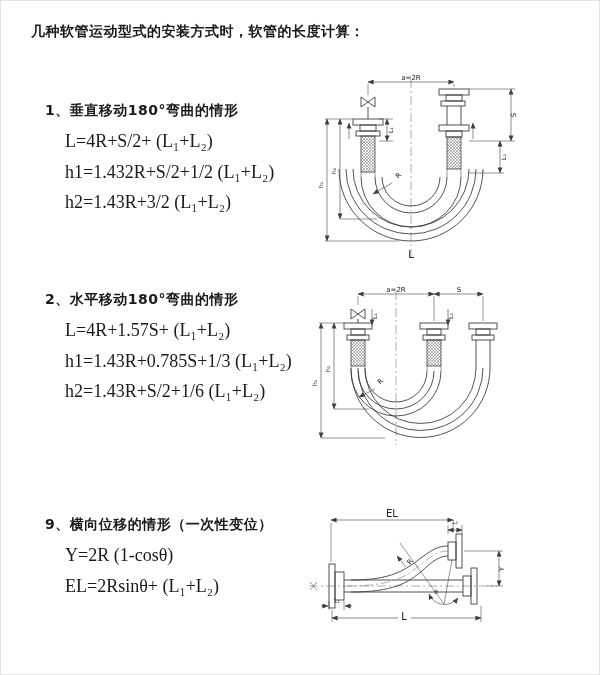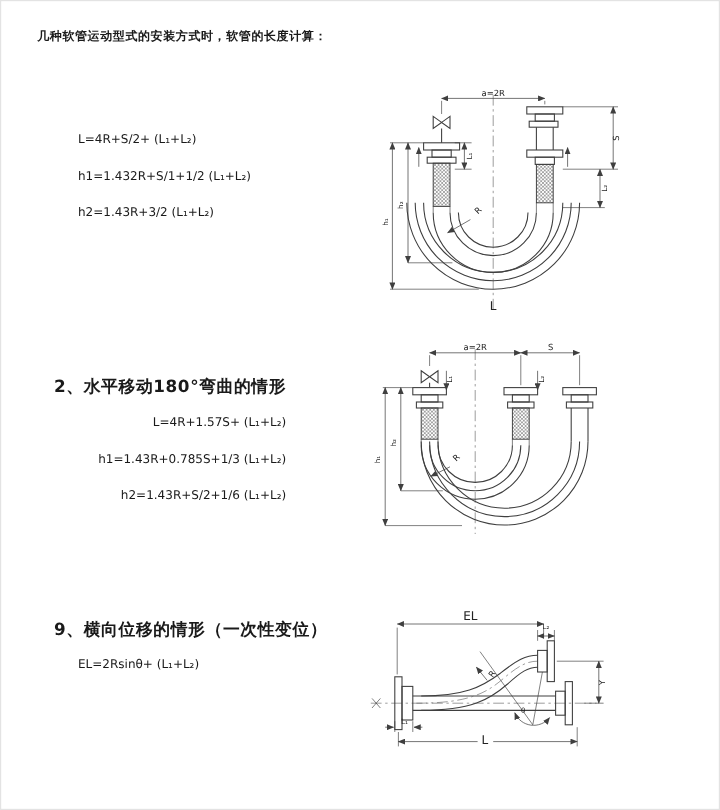--- a/index.html
+++ b/index.html
@@ -1,25 +1,25 @@
 <!DOCTYPE html>
 <html><head>
 <meta charset="utf-8">
 <style>
   html,body{margin:0;padding:0;background:#fff;}
   .page{
     position:relative;width:600px;height:675px;background:#ffffff;
     border:1px solid #e3e3e3;box-sizing:border-box;overflow:hidden;
     font-family:"DejaVu Sans","Liberation Sans",sans-serif;color:#1a1a1a;
   }
-  .title{position:absolute;left:30px;top:22px;font-size:10px;font-weight:bold;letter-spacing:.5px;}
+  .title{position:absolute;left:30px;top:22px;font-size:14px;font-weight:bold;letter-spacing:.5px;}
   .sec{position:absolute;left:44px;}
   .sec-h{font-size:14px;font-weight:bold;letter-spacing:.5px;height:24px;}
-  .fx{margin:0;padding-left:20px;font-size:10px;line-height:30.5px;white-space:pre;}
-  #s1{top:101px;} #s2{top:313px;text-align:right;} #s3{top:515px;}
+  .fx{margin:0;padding-left:20px;font-size:18px;line-height:30.5px;white-space:pre;font-family:Liberation Serif, serif;}
+  #s1{top:101px;} #s2{top:290px;} #s3{top:515px;}
   .diag{position:absolute;}
   
   .ln{stroke:#3f3f3f;stroke-width:0.9;fill:none;}
   .thin{stroke:#3f3f3f;stroke-width:0.55;fill:none;}
   .dim{stroke:#3f3f3f;stroke-width:0.6;fill:none;}
   .cl{stroke:#6a6a6a;stroke-width:0.55;fill:none;stroke-dasharray:9 3 2 3;}
   .braid{stroke:#3f3f3f;stroke-width:0.8;fill:url(#braidp);}
   text{fill:#222;font-family:"DejaVu Sans","Liberation Sans",sans-serif;}
   .lbl{font-size:7px;}
   .lbl-s{font-size:6px;}
@@ -38,34 +38,36 @@
       </marker>
       <pattern id="braidp" width="3" height="3" patternUnits="userSpaceOnUse">
         <path d="M0,0 L3,3 M3,0 L0,3" stroke="#707070" stroke-width="0.5"></path>
       </pattern>
     </defs>
   </svg>
 
   <div class="title">几种软管运动型式的安装方式时，软管的长度计算：</div>
 
   <section class="sec" id="s1">
+    <div class="sec-h">1、垂直移动180°弯曲的情形</div>
     <p class="fx">L=4R+S/2+ (L₁+L₂)</p>
-    <p class="fx">h1=1.432R+S/1+1/2 (L₁+L₂)</p>
+    <p class="fx">h1=1.432R+S/2+1/2 (L₁+L₂)</p>
     <p class="fx">h2=1.43R+3/2 (L₁+L₂)</p>
   </section>
 
   <section class="sec" id="s2">
     <div class="sec-h">2、水平移动180°弯曲的情形</div>
     <p class="fx">L=4R+1.57S+ (L₁+L₂)</p>
     <p class="fx">h1=1.43R+0.785S+1/3 (L₁+L₂)</p>
     <p class="fx">h2=1.43R+S/2+1/6 (L₁+L₂)</p>
   </section>
 
   <section class="sec" id="s3">
     <div class="sec-h">9、横向位移的情形（一次性变位）</div>
+    <p class="fx">Y=2R (1-cosθ)</p>
     <p class="fx">EL=2Rsinθ+ (L₁+L₂)</p>
   </section>
 
   <svg class="diag" style="left:312px;top:72px" width="286" height="192" viewBox="0 0 286 192">
     <path class="cl" d="M98,6 V188"></path>
 
     <g>
       <path class="thin" d="M55,11 V22 M141,11 V14"></path>
       <line class="dim" x1="55" y1="9" x2="141" y2="9" marker-start="url(#arr)" marker-end="url(#arr)"></line>
       <text class="lbl" x="98" y="7" text-anchor="middle">a=2R</text>

